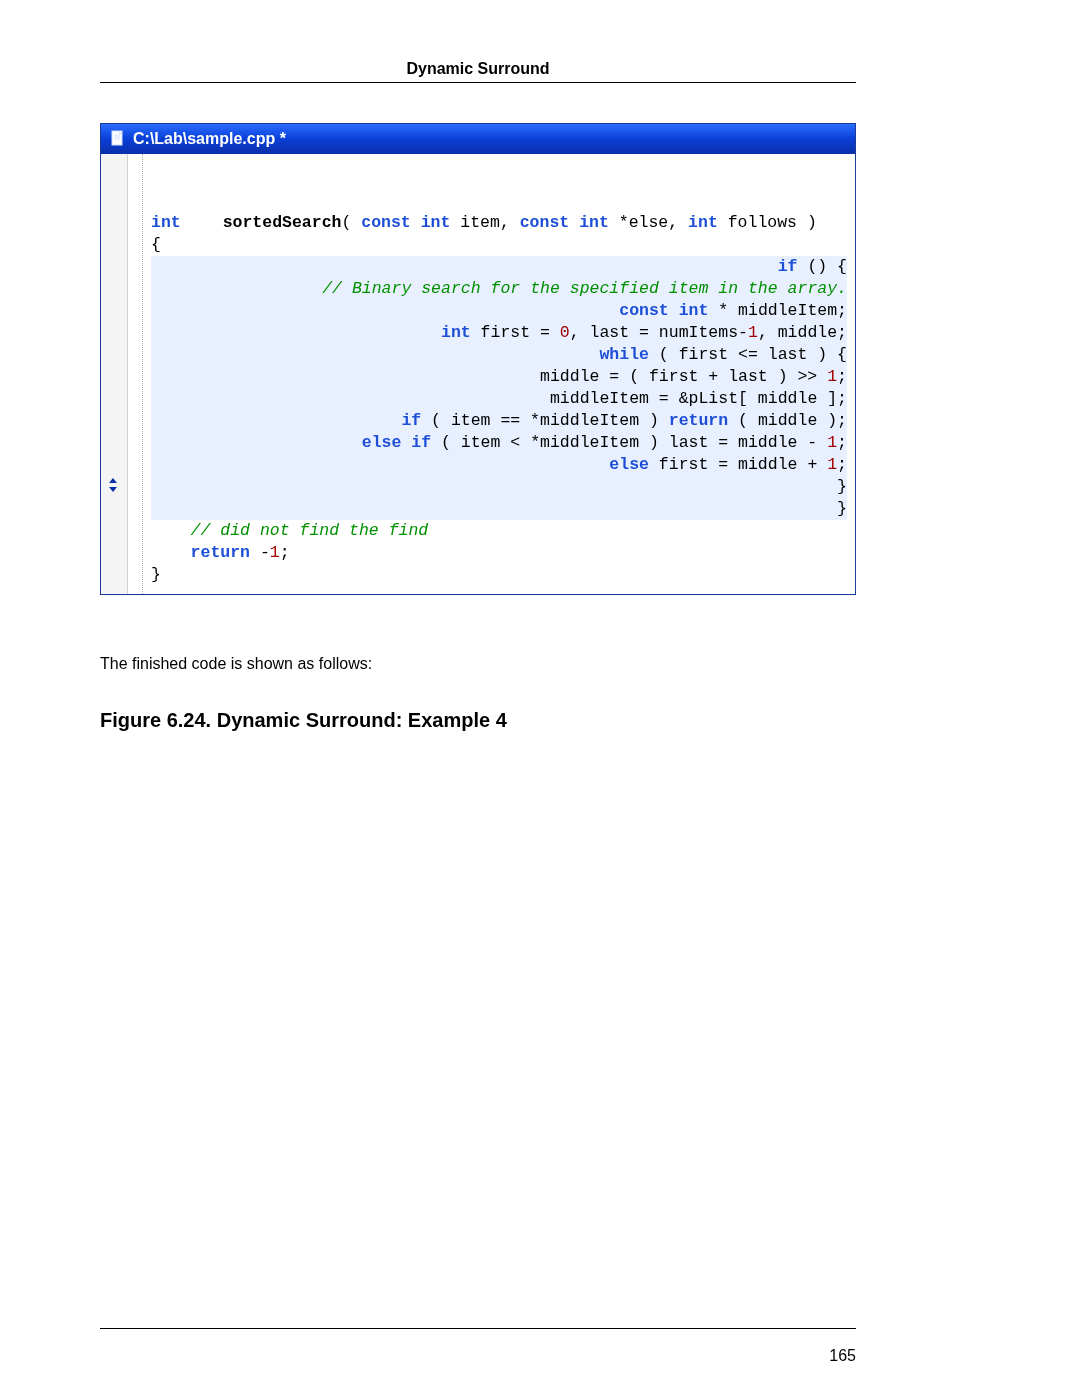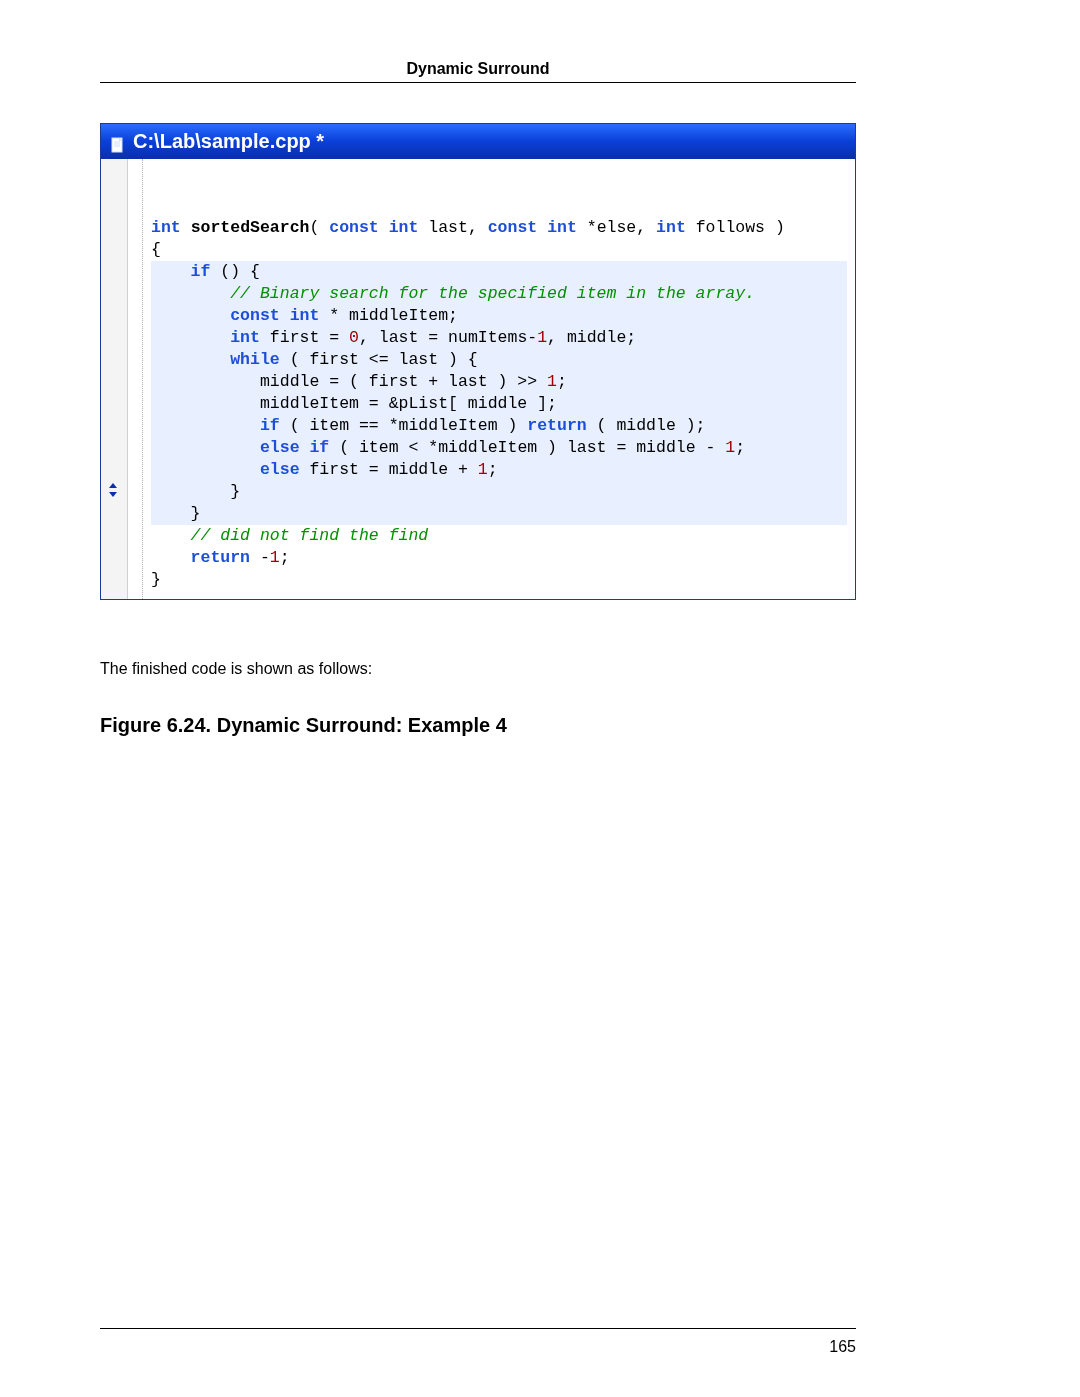--- a/index.html
+++ b/index.html
@@ -31,39 +31,39 @@
     position: absolute;
     left: 100px;
     right: 100px;
     bottom: 60px;
     border: none;
     border-top: 1px solid #000;
   }
   .page-number {
     position: absolute;
     right: 100px;
-    bottom: 41px;
+    bottom: 32px;
     font-size: 16px;
     text-align: right;
   }
 
   
   .editor-window {
     border: 1px solid #1a3b9a;
     margin-top: 8px;
     background: #fff;
   }
   .titlebar {
     background: linear-gradient(to bottom, #2a6dff 0%, #0a3fd8 50%, #0a2fa8 100%);
     color: #fff;
     font-weight: bold;
-    font-size: 20px;
+    font-size: 16px;
     padding: 6px 10px;
     display: flex;
-    align-items: flex-end;
+    align-items: flex-start;
     gap: 8px;
   }
   .titlebar .doc-icon svg { display: block; }
   .editor-body {
     display: flex;
     height: 440px;
   }
   .gutter {
     width: 26px;
     background: #f4f4f4;
@@ -88,28 +88,29 @@
   }
   .code-area {
     font-family: "Courier New", Courier, monospace;
     font-size: 16.5px;
     line-height: 22px;
     padding: 14px 8px 0 8px;
     white-space: pre;
   }
   .highlight-band {
     background: #e8f0ff; 
+    text-align: right;
   }
 
   
   .kw   { color: #1d4ed8; font-weight: bold; }
   .kw-b { font-weight: bold; }
   .num  { color: #a00000; }
   .cmt  { color: #009000; font-style: italic; }
-  .fn   { font-weight: bold; }
+  .fn   { font-weight: bold; margin-left: 32px; }
 
   .body-text {
     margin-top: 60px;
     font-size: 16px;
   }
   .fig-caption {
     margin-top: 36px;
     font-weight: bold;
     font-size: 20px;
   }
@@ -141,21 +142,21 @@
           <svg width="16" height="18" viewBox="0 0 16 18">
             <polygon points="8,2 4,7 12,7" fill="#0a2fa8"></polygon>
             <polygon points="8,16 4,11 12,11" fill="#0a2fa8"></polygon>
           </svg>
         </span>
       </div>
       <div class="margin-spacer"></div>
       <div class="code-wrap">
 <div class="code-area">
 <span> </span>
-<span><span class="kw">int</span> <span class="fn">sortedSearch</span><span>( </span><span class="kw">const</span> <span class="kw">int</span><span> last, </span><span class="kw">const</span> <span class="kw">int</span><span> *else, </span><span class="kw">int</span><span> follows )</span></span>
+<span><span class="kw">int</span> <span class="fn">sortedSearch</span><span>( </span><span class="kw">const</span> <span class="kw">int</span><span> item, </span><span class="kw">const</span> <span class="kw">int</span><span> *else, </span><span class="kw">int</span><span> follows )</span></span>
 <span>{</span>
 <div class="highlight-band">    <span class="kw kw-b">if</span><span> () {</span>
         <span class="cmt">// Binary search for the specified item in the array.</span>
         <span class="kw">const</span> <span class="kw">int</span><span> * middleItem;</span>
         <span class="kw">int</span><span> first = </span><span class="num">0</span><span>, last = numItems-</span><span class="num">1</span><span>, middle;</span>
         <span class="kw kw-b">while</span><span> ( first &lt;= last ) {</span>
            <span>middle = ( first + last ) &gt;&gt; </span><span class="num">1</span><span>;</span>
            <span>middleItem = &amp;pList[ middle ];</span>
            <span class="kw kw-b">if</span><span> ( item == *middleItem ) </span><span class="kw kw-b">return</span><span> ( middle );</span>
            <span class="kw kw-b">else</span> <span class="kw kw-b">if</span><span> ( item &lt; *middleItem ) last = middle - </span><span class="num">1</span><span>;</span>

